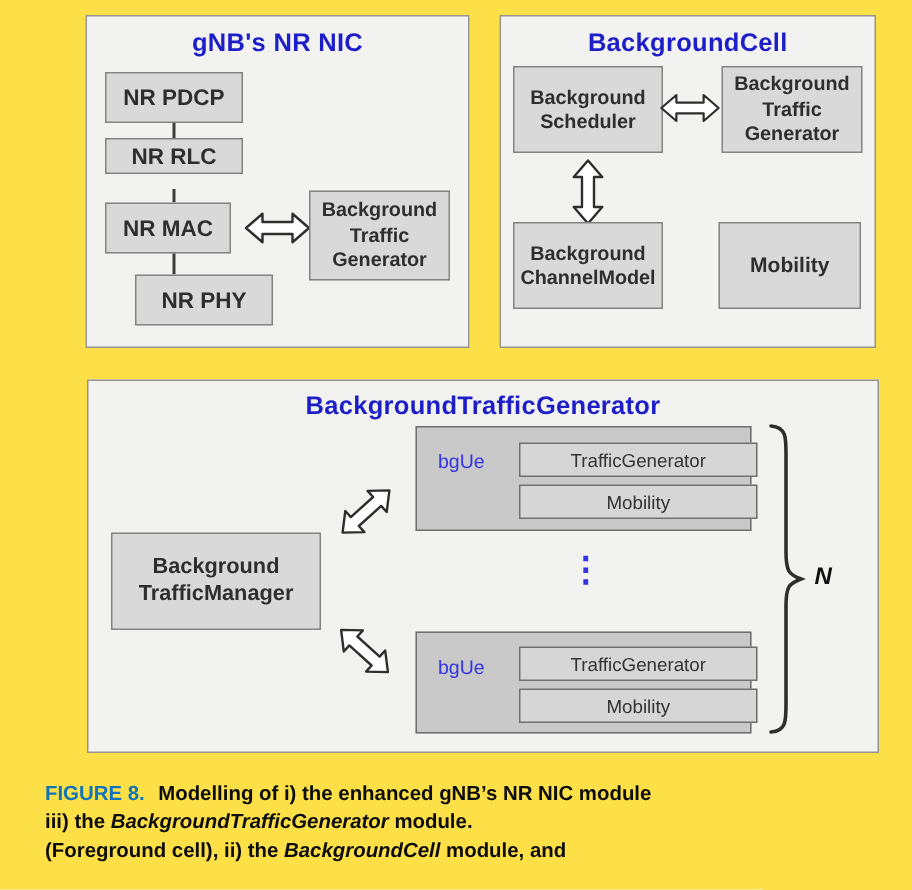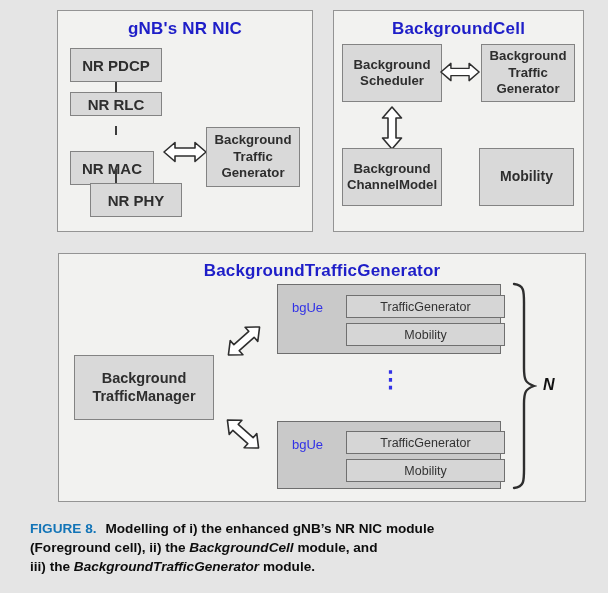--- a/index.html
+++ b/index.html
@@ -11,21 +11,21 @@
     --box_bg:#d9d9d9;
     --box_border:#838383;
     --bgue_bg:#c9c9c9;
     --bgue_border:#6e6e6e;
     --inner_bg:#d6d6d6;
     --inner_border:#707070;
     --text_dark:#2e2e2e;
   }
   *{margin:0;padding:0;box-sizing:border-box;}
   body{background:#ffffff;font-family:"Liberation Sans",sans-serif;}
-  .stage{position:relative;width:608px;height:593px;background:#e5e5e5;overflow:hidden;}
+  .stage{position:relative;width:608px;height:593px;background:#fde047;overflow:hidden;}
   .panel{position:absolute;background:var(--panel_bg);border:1.5px solid var(--panel_border);}
   .ptitle{position:absolute;left:0;top:8px;width:100%;text-align:center;
           font-weight:bold;font-size:17px;color:var(--title_blue);letter-spacing:.2px;}
   .box{position:absolute;background:var(--box_bg);border:1.2px solid var(--box_border);
        display:flex;align-items:center;justify-content:center;text-align:center;
        font-weight:bold;color:var(--text_dark);white-space:pre-line;}
   .layer{font-size:15px;}
   .multi{font-size:13.2px;line-height:1.24;}
   .vline{position:absolute;width:2px;background:#3c3c3c;}
   .arrow{position:absolute;width:44px;height:26px;}
@@ -51,21 +51,21 @@
 
   <div class="panel" style="left:57px;top:10px;width:256px;height:222px;">
     <div class="ptitle">gNB's NR NIC</div>
 
     <div class="box layer" style="left:12px;top:37px;width:92px;height:34px;">NR PDCP</div>
     <div class="vline" style="left:57px;top:71px;height:10px;"></div>
 
     <div class="box layer" style="left:12px;top:81px;width:92px;height:24px;">NR RLC</div>
     <div class="vline" style="left:57px;top:115px;height:9px;"></div>
 
-    <div class="box layer" style="left:12px;top:140px;width:84px;height:34px;">NR MAC</div>
+    <div class="box layer" style="left:12px;top:124px;width:84px;height:34px;">NR MAC</div>
     <div class="vline" style="left:57px;top:158px;height:14px;"></div>
 
     <div class="box layer" style="left:12px;top:172px;width:92px;height:34px;margin-left:20px;">NR PHY</div>
 
     <div class="arrow" style="left:105px;top:128px;">
       <svg viewBox="0 0 44 26" width="44" height="26">
         <polygon points="1,13 12,3.5 12,9 32,9 32,3.5 43,13 32,22.5 32,17 12,17 12,22.5" fill="#ffffff" stroke="#2e2e2e" stroke-width="1.6" stroke-linejoin="round"></polygon>
       </svg>
     </div>
 
@@ -137,17 +137,17 @@
     <div class="brace" style="left:452px;top:28px;">
       <svg viewBox="0 0 26 208" width="26" height="208">
         <path d="M3,2 C14,3 13,10 13,26 L13,86 C13,99 15,101 23,104 C15,107 13,109 13,122 L13,182 C13,198 14,205 3,206" fill="none" stroke="#2e2e2e" stroke-width="2.4" stroke-linecap="round"></path>
       </svg>
     </div>
     <div class="n-label" style="left:484px;top:122px;">N</div>
   </div>
 
   <div class="caption">
     <div><span class="fig-label">FIGURE 8.</span><span>Modelling of i) the enhanced gNB’s NR NIC module</span></div>
+    <div><span>iii) the </span><span class="em">BackgroundTrafficGenerator</span><span> module.</span></div>
     <div><span>(Foreground cell), ii) the </span><span class="em">BackgroundCell</span><span> module, and</span></div>
-    <div><span>iii) the </span><span class="em">BackgroundTrafficGenerator</span><span> module.</span></div>
   </div>
 
 </div>
 
 </body></html>

